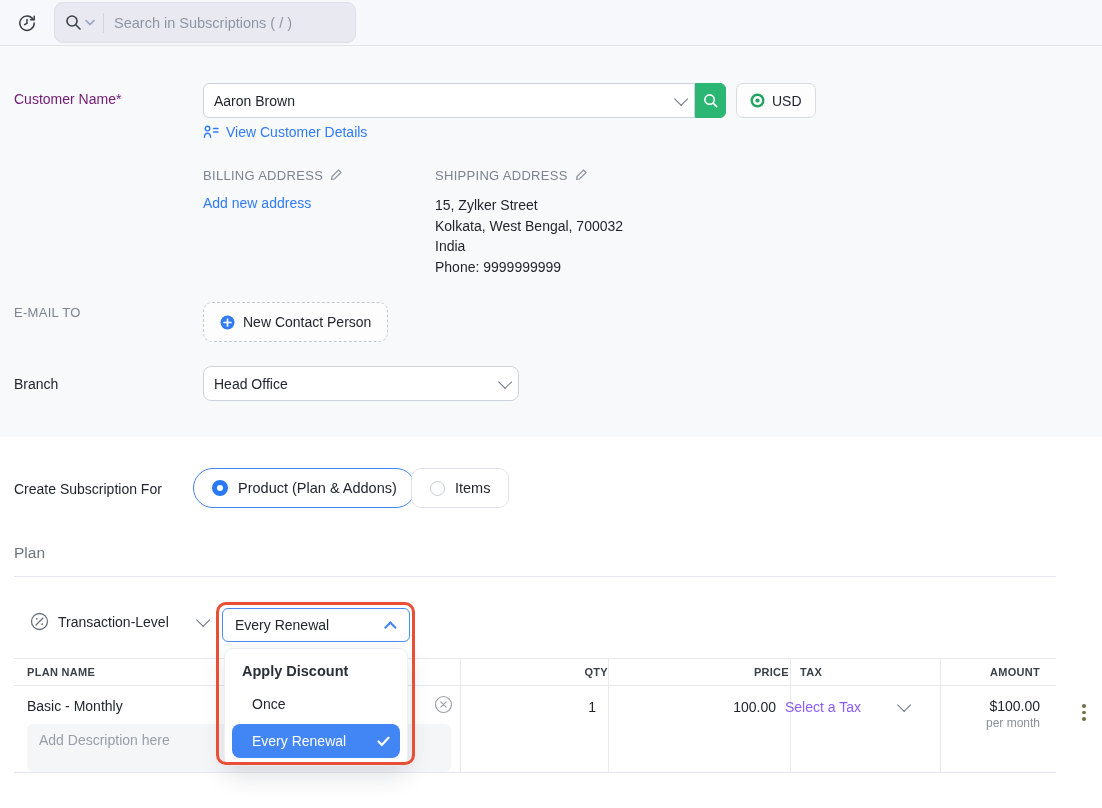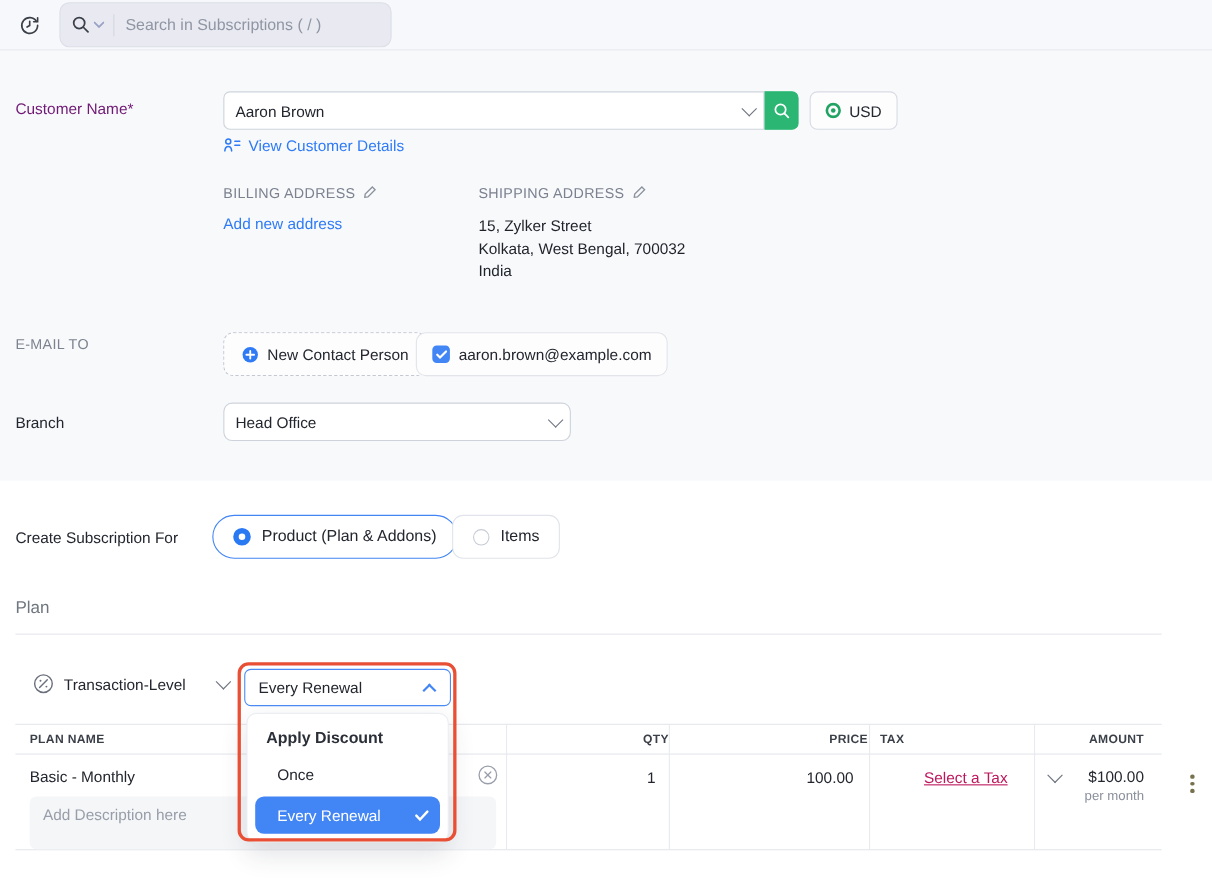--- a/index.html
+++ b/index.html
@@ -100,21 +100,21 @@
   .vline { position:absolute; top:658px; width:1px; height:114px; background:#e8eaef; }
   .row-bottom { position:absolute; left:14px; top:772px; width:1042px; height:1px; background:#e5e7ec; }
   .cell-text { position:absolute; font-size:14px; color:#23262e; }
   .remove-icon { position:absolute; left:434px; top:695px; cursor:pointer; }
   .desc-area {
     position:absolute; left:27px; top:724px; width:424px; height:48px;
     background:#f5f6f8; border:none; border-radius:6px; padding:8px 12px; resize:none; outline:none;
     font:14px "Liberation Sans", sans-serif; color:#23262e;
   }
   .desc-area::placeholder { color:#989ea9; }
-  .tax-select { left:836px; top:691px; width:130px; height:32px; border:none; background:transparent; color:#be185d; padding:0 4px;text-decoration:underline; }
+  .tax-select { left:781px; top:691px; width:130px; height:32px; border:none; background:transparent; color:#8b5cf6; padding:0 4px; }
   .amount-main { position:absolute; right:62px; top:698px; font-size:14px; color:#23262e; text-align:left; }
   .amount-sub { position:absolute; right:62px; top:716px; font-size:12px; color:#8a8f9b; text-align:right; }
   .kebab { position:absolute; left:1082px; top:704px; display:flex; flex-direction:column; gap:3px; cursor:pointer; }
   .kebab i { width:3.5px; height:3.5px; border-radius:50%; background:#77724d; }
   
   .red-outline {
     position:absolute; left:216px; top:602px; width:199px; height:163px;
     border:3px solid #e84f35; border-radius:10px; pointer-events:none; z-index:30;
   }
   .freq-trigger {
@@ -214,38 +214,31 @@
       <div class="addr-head">
         <span class="lbl-upper">SHIPPING ADDRESS</span>
         <svg width="13" height="13" viewBox="0 0 13 13" fill="none" stroke="#8b919d" stroke-width="1.2">
           <path d="M8.5 2 L11 4.5 L4.5 11 L1.6 11.4 L2 8.5 Z"></path>
         </svg>
       </div>
       <div class="addr-lines">
         <div>15, Zylker Street</div>
         <div>Kolkata, West Bengal, 700032</div>
         <div>India</div>
+        <div>Phone: 9999999999</div>
       </div>
     </div>
 
     <div class="email-label lbl-upper">E-MAIL TO</div>
     <div class="contact-btn">
       <svg width="15" height="15" viewBox="0 0 15 15">
         <circle cx="7.5" cy="7.5" r="7" fill="#2f7bf6"></circle>
         <path d="M7.5 4 V11 M4 7.5 H11" stroke="#fff" stroke-width="1.7" stroke-linecap="round"></path>
       </svg>
       <span>New Contact Person</span>
-    </div>
-    <div class="email-box">
-      <span class="checkbox">
-        <svg width="11" height="9" viewBox="0 0 11 9" fill="none" stroke="#fff" stroke-width="2" stroke-linecap="round">
-          <path d="M1.5 4.5 L4 7 L9.5 1.5"></path>
-        </svg>
-      </span>
-      <span>aaron.brown@example.com</span>
     </div>
 
     <div class="branch-label lbl">Branch</div>
     <div class="select branch-select">
       <span class="val">Head Office</span>
       <span class="chevron-down"></span>
     </div>
   </div>
 
   <div class="create-for-label">Create Subscription For</div>

